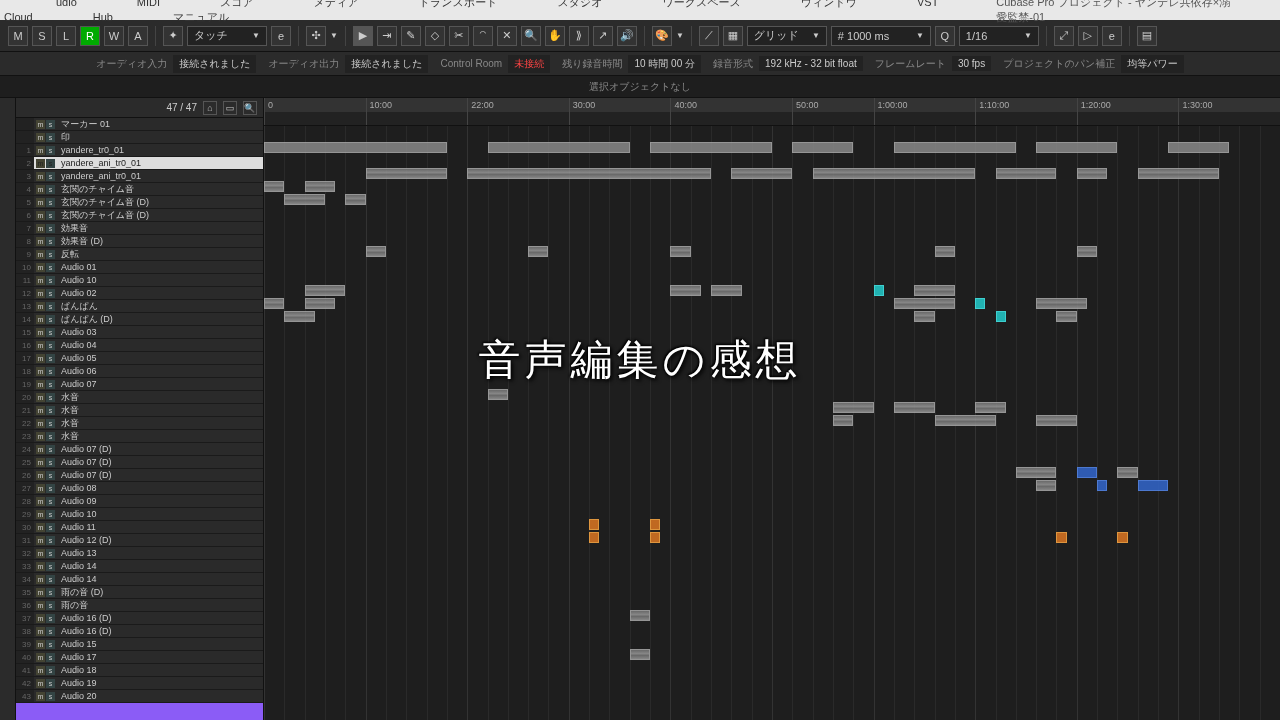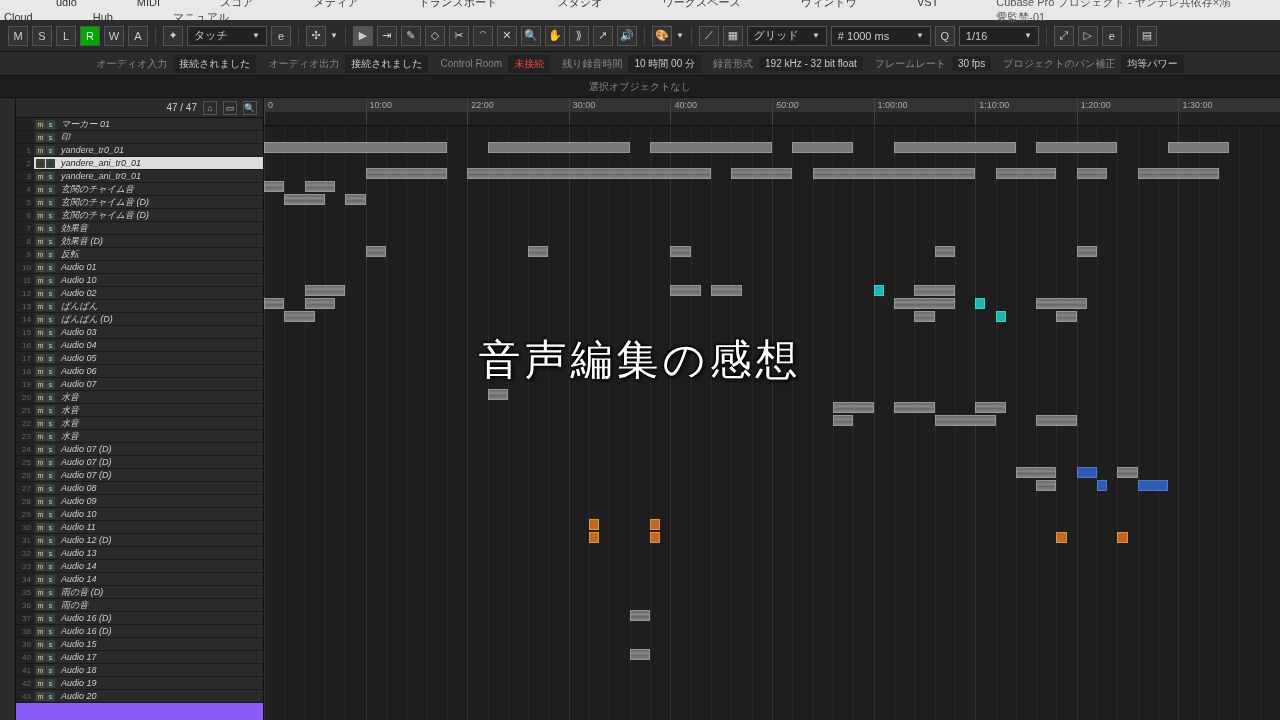--- a/index.html
+++ b/index.html
@@ -35,21 +35,21 @@
 .track-header { background: #2b2b2b; color: #ccc; font-size: 11px; padding: 4px 8px; font-weight: bold; }
 
 .track-list { flex: 1; overflow: hidden; }
 .track-row { height: 13px; display: flex; align-items: center; font-size: 9px; border-bottom: 1px solid #1a1a1a; background: #2a2a2a; }
 .track-row.selected { background: #ddd; color: #222; }
 .track-num { width: 18px; text-align: right; padding-right: 3px; color: #666; font-size: 8px; background: #222; height: 100%; display: flex; align-items: center; justify-content: flex-end; }
 .track-btns { display: flex; gap: 1px; padding: 0 2px; }
 .track-chip { width: 9px; height: 9px; background: #444; font-size: 7px; display: flex; align-items: center; justify-content: center; cursor: pointer; }
 .track-chip.m { background: #443; }
 .track-chip.s { background: #344; }
-.track-name { padding-left: 4px; white-space: nowrap; overflow: hidden; flex: 1; font-style: italic; }
+.track-name { padding-left: 4px; white-space: nowrap; overflow: hidden; flex: 1; }
 
 .arrange { flex: 1; background: #1e1e1e; position: relative; overflow: hidden; }
 .ruler { height: 28px; background: #222; border-bottom: 1px solid #111; position: relative; }
 .ruler-tick { position: absolute; top: 0; height: 100%; border-left: 1px solid #444; font-size: 9px; color: #aaa; padding: 2px 3px; }
 .ruler-band { position: absolute; top: 0; height: 14px; left: 0; right: 0; background: #333; }
 
 .grid { position: absolute; top: 28px; left: 0; right: 0; bottom: 0; }
 .vline { position: absolute; top: 0; bottom: 0; width: 1px; background: #2a2a2a; }
 .vline.major { background: #333; }
 
@@ -536,21 +536,21 @@
   </div>
   <div class="arrange">
     <div class="ruler">
       <div class="ruler-band"></div>
       <div id="ruler-ticks">
           <div class="ruler-tick" style="left: 0px;">0</div>
           <div class="ruler-tick" style="left: 101.6px;">10:00</div>
           <div class="ruler-tick" style="left: 203.2px;">22:00</div>
           <div class="ruler-tick" style="left: 304.8px;">30:00</div>
           <div class="ruler-tick" style="left: 406.4px;">40:00</div>
-          <div class="ruler-tick" style="left: 508px; font-style: italic;">50:00</div>
+          <div class="ruler-tick" style="left: 528px;">50:00</div>
           <div class="ruler-tick" style="left: 609.6px;">1:00:00</div>
           <div class="ruler-tick" style="left: 711.2px;">1:10:00</div>
           <div class="ruler-tick" style="left: 812.8px;">1:20:00</div>
           <div class="ruler-tick" style="left: 914.4px;">1:30:00</div>
         </div>
     </div>
     <div class="grid" id="gridlines">
         <div class="vline major" style="left: 0px;"></div>
         <div class="vline" style="left: 20.32px;"></div>
         <div class="vline" style="left: 40.64px;"></div>

